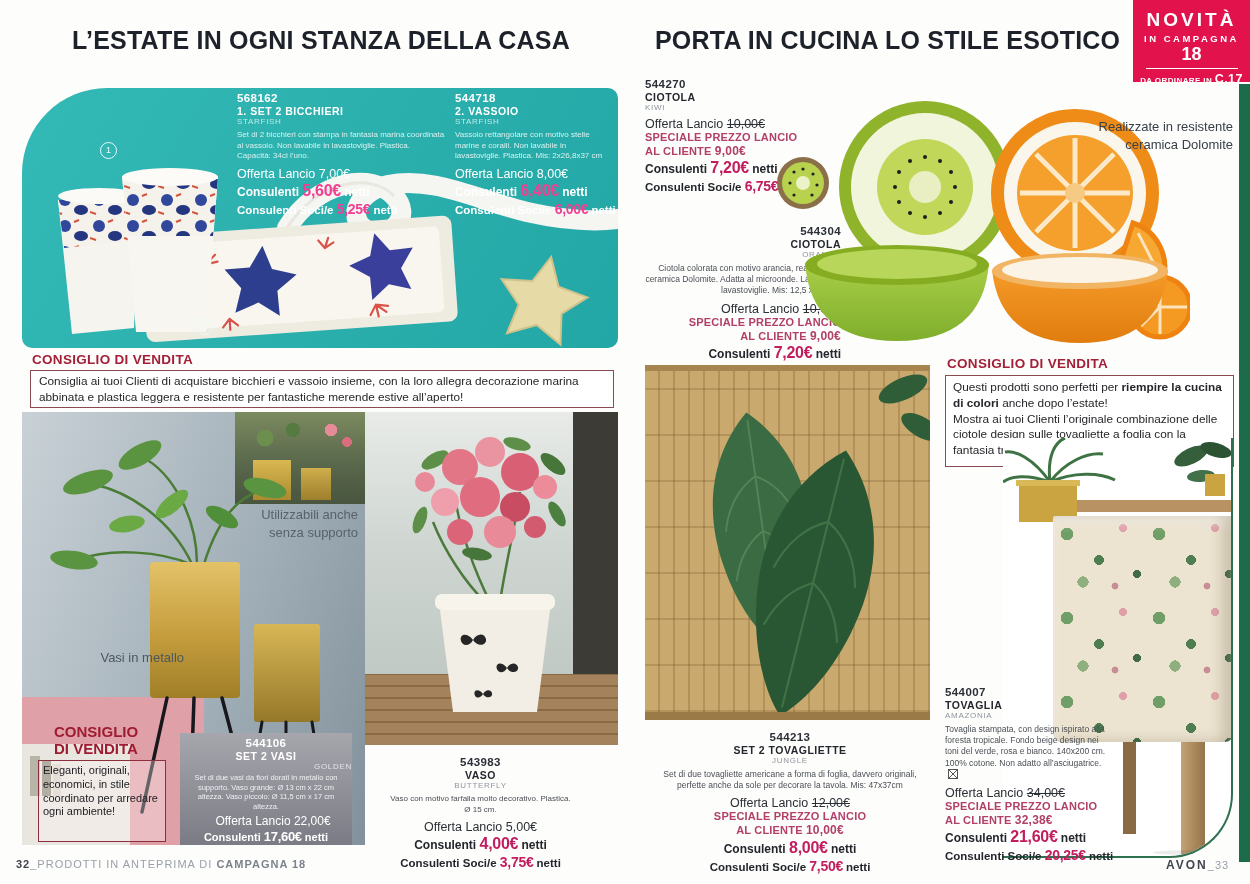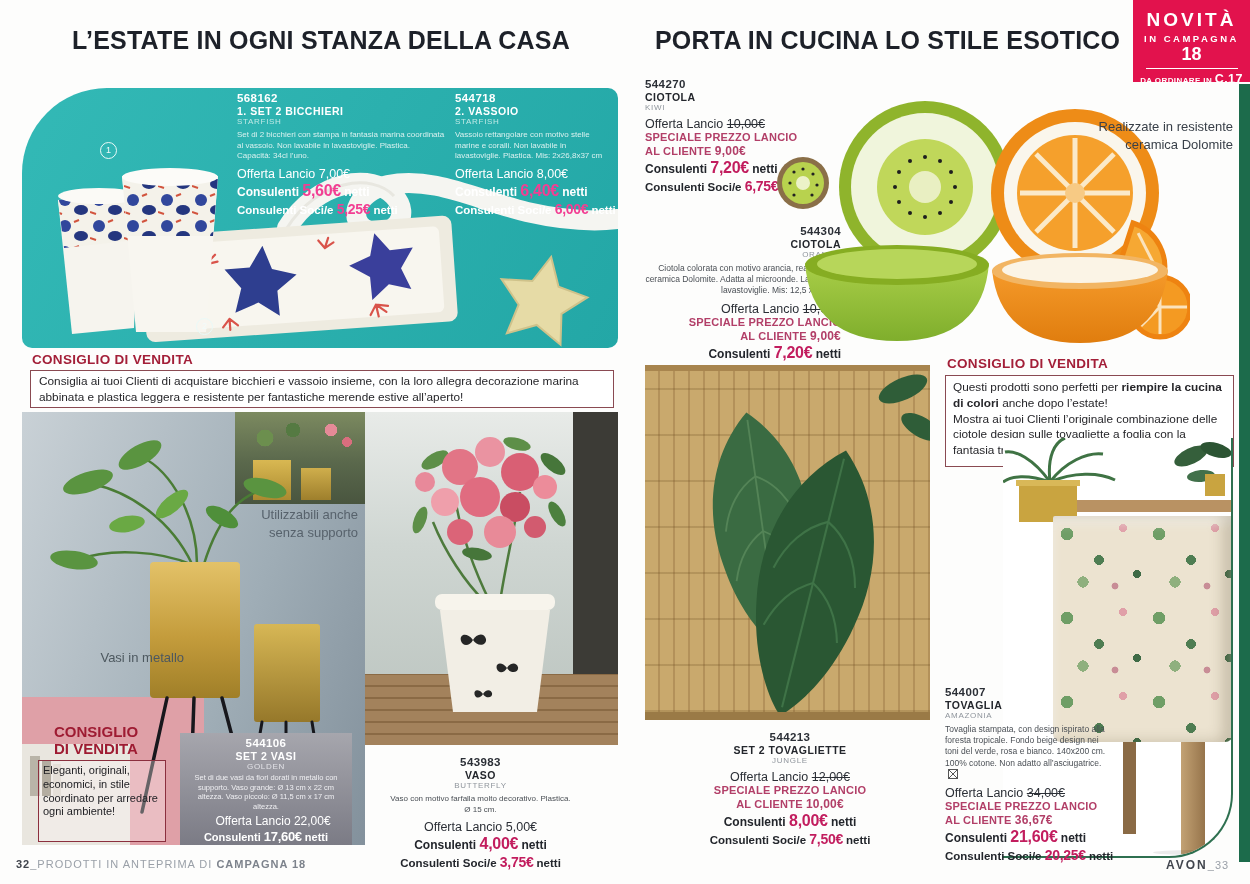--- a/index.html
+++ b/index.html
@@ -26,21 +26,21 @@
 
   
   .on-teal .p-code,.on-teal .p-name,.on-teal .p-offer,.on-teal .p-line{color:#ffffff;}
   .on-teal .p-variant{color:#bfe9e6;}
   .on-teal .p-desc{color:#d8f1ef;}
   .on-teal .p-line .price{color:#f23e93;}
 
   
   .on-gray{text-align:center;}
   .on-gray .p-code,.on-gray .p-name,.on-gray .p-offer,.on-gray .p-line{color:#ffffff;}
-  .on-gray .p-variant{color:#e3e3e8;margin-bottom:2px;}
+  .on-gray .p-variant{color:#e3e3e8;margin-bottom:2px;text-align:right;}
   .on-gray .p-desc{color:#efeff2;font-size:7.5px;line-height:1.28;}
   .on-gray .p-offer{font-size:12px;margin-top:3px;padding-left:14px;}
   .on-gray .p-line .price{color:#ffffff;font-size:13px;}
   .on-gray .p-line.soci .price{font-size:12px;}
   .on-gray .p-line{font-size:11px;}
 
   .advice-h{font-size:13.5px;font-weight:bold;color:#a31f38;letter-spacing:.3px;}
   .advice-box{border:1px solid #8a4a52;background:#ffffff;font-size:11.8px;color:#26262a;
               line-height:1.34;padding:3px 8px;box-sizing:border-box;}
 
@@ -450,20 +450,21 @@
         <ellipse cx="258" cy="18" rx="26" ry="11" transform="rotate(-24 258 18)"></ellipse>
         <ellipse cx="276" cy="56" rx="22" ry="10" transform="rotate(30 276 56)"></ellipse>
       </g>
     </svg>
   </div>
 
   <div class="abs center" style="left:652px;top:731px;width:276px;">
     <div class="p-code">544213</div>
     <div class="p-name">SET 2 TOVAGLIETTE</div>
     <div class="p-variant">JUNGLE</div>
+    <div class="p-desc" style="font-size:8.5px;">Set di due tovagliette americane a forma di foglia, davvero originali, perfette anche da sole per decorare la tavola. Mis: 47x37cm</div>
     <div class="p-offer"><span>Offerta Lancio</span> <span class="struck">12,00€</span></div>
     <div class="p-spec">
       <div>SPECIALE PREZZO LANCIO</div>
       <div><span>AL CLIENTE</span> <b>10,00€</b></div>
     </div>
     <div class="p-line"><span>Consulenti</span> <span class="price">8,00€</span> <span>netti</span></div>
     <div class="p-line soci"><span>Consulenti Soci/e</span> <span class="price">7,50€</span> <span>netti</span></div>
   </div>
 
   <div class="abs photo" style="left:1003px;top:438px;width:230px;height:420px;background:#fff;
@@ -493,21 +494,21 @@
   </div>
 
   <div class="abs" style="left:945px;top:686px;width:164px;z-index:5;">
     <div class="p-code">544007</div>
     <div class="p-name">TOVAGLIA</div>
     <div class="p-variant">AMAZONIA</div>
     <div class="p-desc" style="font-size:8.5px;"><span>Tovaglia stampata, con design ispirato alla foresta tropicale. Fondo beige design nei toni del verde, rosa e bianco. 140x200 cm. 100% cotone. Non adatto all’asciugatrice.</span><span class="laundry"></span></div>
     <div class="p-offer"><span>Offerta Lancio</span> <span class="struck">34,00€</span></div>
     <div class="p-spec">
       <div>SPECIALE PREZZO LANCIO</div>
-      <div><span>AL CLIENTE</span> <b>36,67€</b></div>
+      <div><span>AL CLIENTE</span> <b>32,38€</b></div>
     </div>
     <div class="p-line"><span>Consulenti</span> <span class="price">21,60€</span> <span>netti</span></div>
     <div class="p-line soci"><span>Consulenti Soci/e</span> <span class="price">20,25€</span> <span>netti</span></div>
   </div>
 
   <div class="abs foot" style="left:1166px;top:858px;"><b style="letter-spacing:2px;font-size:12px;">AVON</b><span>_33</span></div>
 
 </div>
 
 </body></html>

